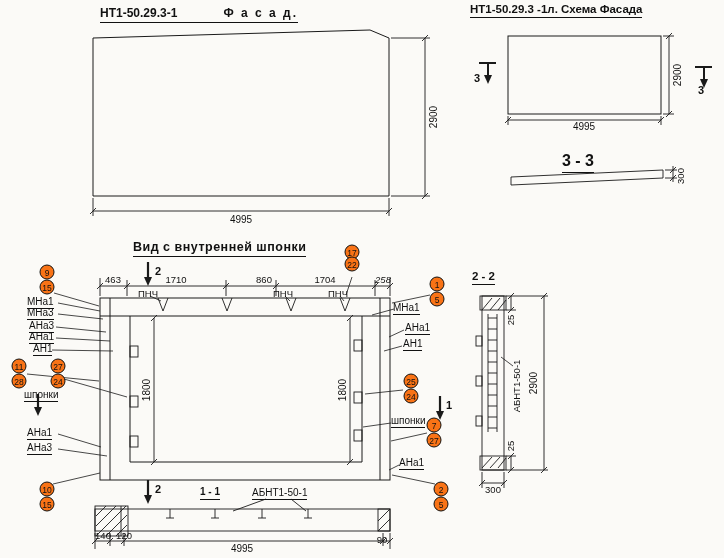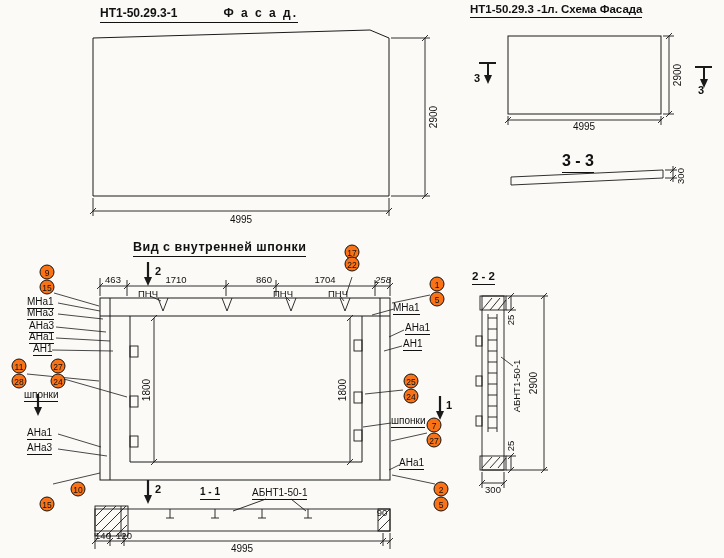--- a/index.html
+++ b/index.html
@@ -308,33 +308,33 @@
     <div class="co" style="left:437px;top:284px;">1</div>
     <div class="co" style="left:437px;top:299px;">5</div>
     <div class="co" style="left:58px;top:366px;">27</div>
     <div class="co" style="left:58px;top:381px;">24</div>
     <div class="co" style="left:19px;top:366px;">11</div>
     <div class="co" style="left:19px;top:381px;">28</div>
     <div class="co" style="left:411px;top:381px;">25</div>
     <div class="co" style="left:411px;top:396px;">24</div>
     <div class="co" style="left:434px;top:425px;">7</div>
     <div class="co" style="left:434px;top:440px;">27</div>
-    <div class="co" style="left:47px;top:489px;margin-left:31px;">10</div>
+    <div class="co" style="left:47px;top:489px;">10</div>
     <div class="co" style="left:47px;top:504px;">15</div>
     <div class="co" style="left:441px;top:489px;">2</div>
     <div class="co" style="left:441px;top:504px;">5</div>
   </div>
 
   <div>
     <div class="ttl" style="left:200px;top:486px;font-size:10px;">1 - 1</div>
     <div class="lbl ul" style="left:252px;top:487px;">АБНТ1-50-1</div>
     <div class="lbl ctr s9" style="left:103px;top:531px;">140</div>
     <div class="lbl ctr s9" style="left:124px;top:531px;">120</div>
     <div class="lbl ctr" style="left:242px;top:543px;">4995</div>
-    <div class="lbl ctr s9" style="left:382px;top:508px;">90</div>
+    <div class="lbl ctr s9" style="left:382px;top:535px;">90</div>
   </div>
 
   <div>
     <div class="ttl" style="left:472px;top:270px;font-size:11.5px;">2 - 2</div>
     <div class="lbl rot s9" style="left:511px;top:320px;">25</div>
     <div class="lbl rot" style="left:533px;top:383px;">2900</div>
     <div class="lbl rot s9" style="left:511px;top:446px;">25</div>
     <div class="lbl rot s9" style="left:517px;top:386px;">АБНТ1-50-1</div>
     <div class="lbl ctr s9" style="left:493px;top:485px;">300</div>
   </div>

